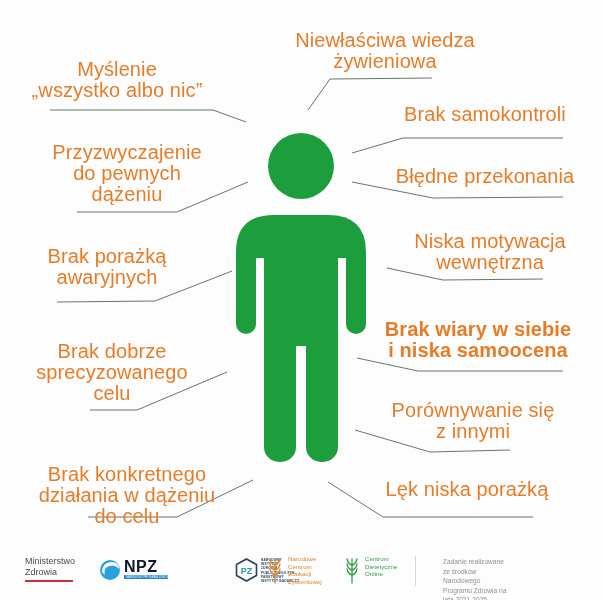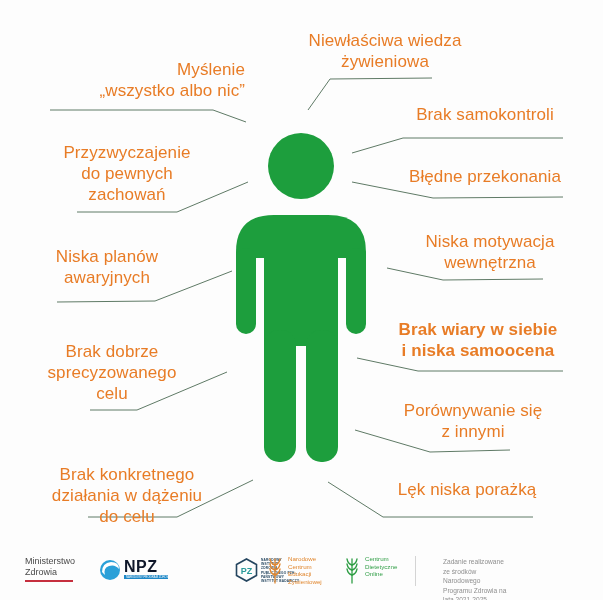--- a/index.html
+++ b/index.html
@@ -3,21 +3,21 @@
 <meta charset="utf-8">
 <style>
   html,body{margin:0;padding:0;background:#ffffff;}
   .canvas{
     position:relative;width:603px;height:600px;background:#fdfdfd;
     font-family:"Liberation Sans",sans-serif;overflow:hidden;
   }
   .art{position:absolute;left:0;top:0;}
   .label{
     position:absolute;width:200px;text-align:center;
-    color:#e87c26;font-size:17px;line-height:21px;font-weight:500;
+    color:#e87c26;font-size:20px;line-height:21px;font-weight:500;
     white-space:pre-line;letter-spacing:.1px;
   }
   
   .footer{position:absolute;left:0;top:548px;width:511px;height:52px;}
   .ministry{position:absolute;left:25px;top:8px;color:#4a4a4a;font-size:9px;
     line-height:10.5px;white-space:pre-line;font-weight:500;}
   .ministry-line{position:absolute;left:25px;top:32px;width:48px;height:2px;background:#c62f3e;}
   .npz{position:absolute;left:99px;top:11px;display:flex;align-items:flex-start;}
   .npz-text{margin-left:3px;}
   .npz-acronym{color:#0f172a;font-weight:bold;font-size:16px;line-height:15px;letter-spacing:.5px;}
@@ -62,26 +62,26 @@
       <circle cx="301" cy="166" r="33"></circle>
       <path d="M236 258 L236 252 Q236 215 274 215 L328 215 Q366 215 366 252 L366 258 Z"></path>
       <rect x="236" y="248" width="20" height="86" rx="10"></rect>
       <rect x="346" y="248" width="20" height="86" rx="10"></rect>
       <rect x="264" y="240" width="74" height="106"></rect>
       <rect x="264" y="330" width="32" height="132" rx="15"></rect>
       <rect x="306" y="330" width="32" height="132" rx="15"></rect>
     </g>
   </svg>
 
-  <div class="label" style="left:45px;top:59px;text-align:right;">Myślenie
+  <div class="label" style="left:17px;top:59px;">Myślenie
 „wszystko albo nic”</div>
   <div class="label" style="left:27px;top:142px;">Przyzwyczajenie
 do pewnych
-zachowań</div>
-  <div class="label" style="left:7px;top:246px;">Niska planów
+dążeniu</div>
+  <div class="label" style="left:7px;top:246px;">Brak porażką
 awaryjnych</div>
   <div class="label" style="left:12px;top:341px;text-align:center;">Brak dobrze
 sprecyzowanego
 celu</div>
   <div class="label" style="left:27px;top:464px;">Brak konkretnego
 działania w dążeniu
 do celu</div>
 
   <div class="label" style="left:285px;top:30px;">Niewłaściwa wiedza
 żywieniowa</div>

